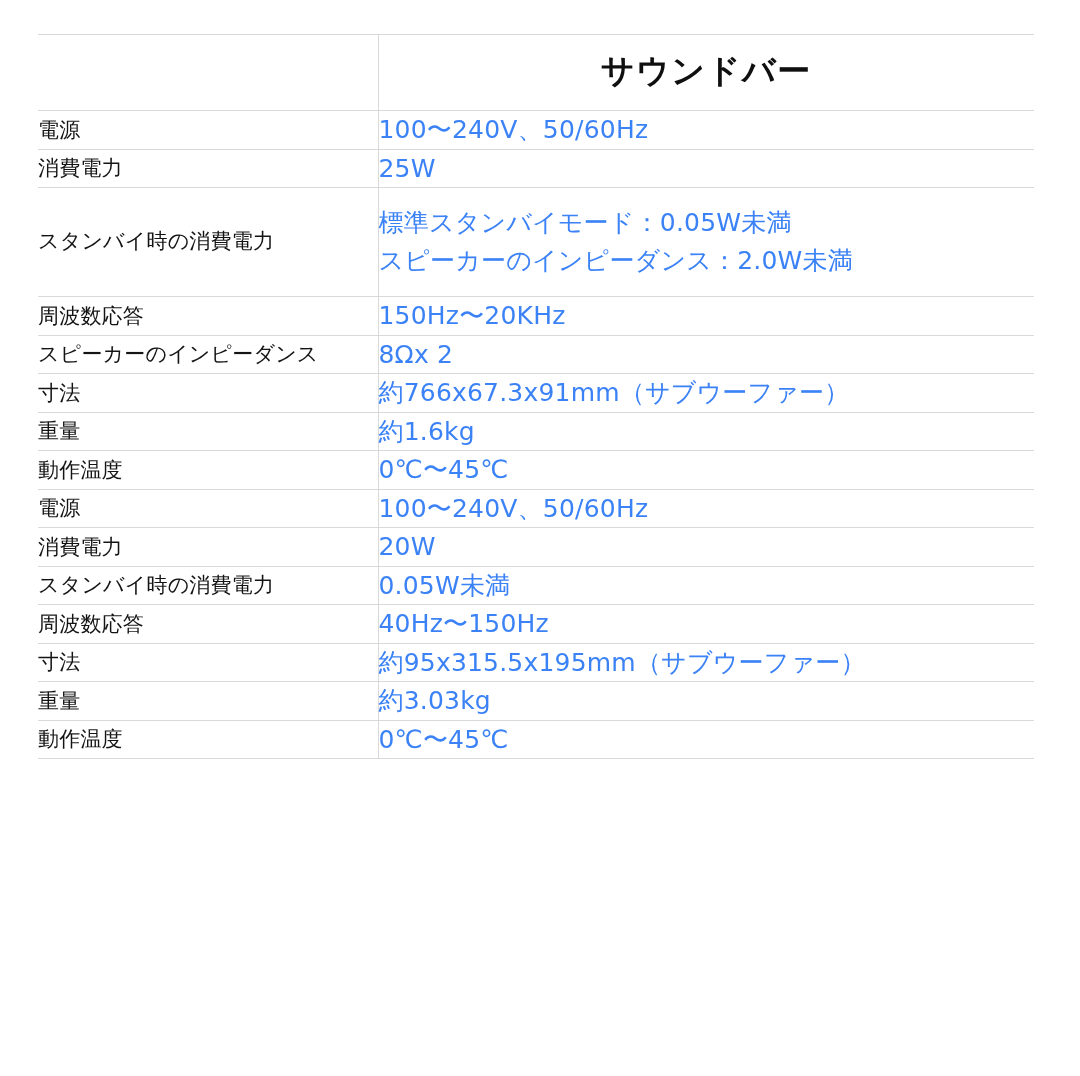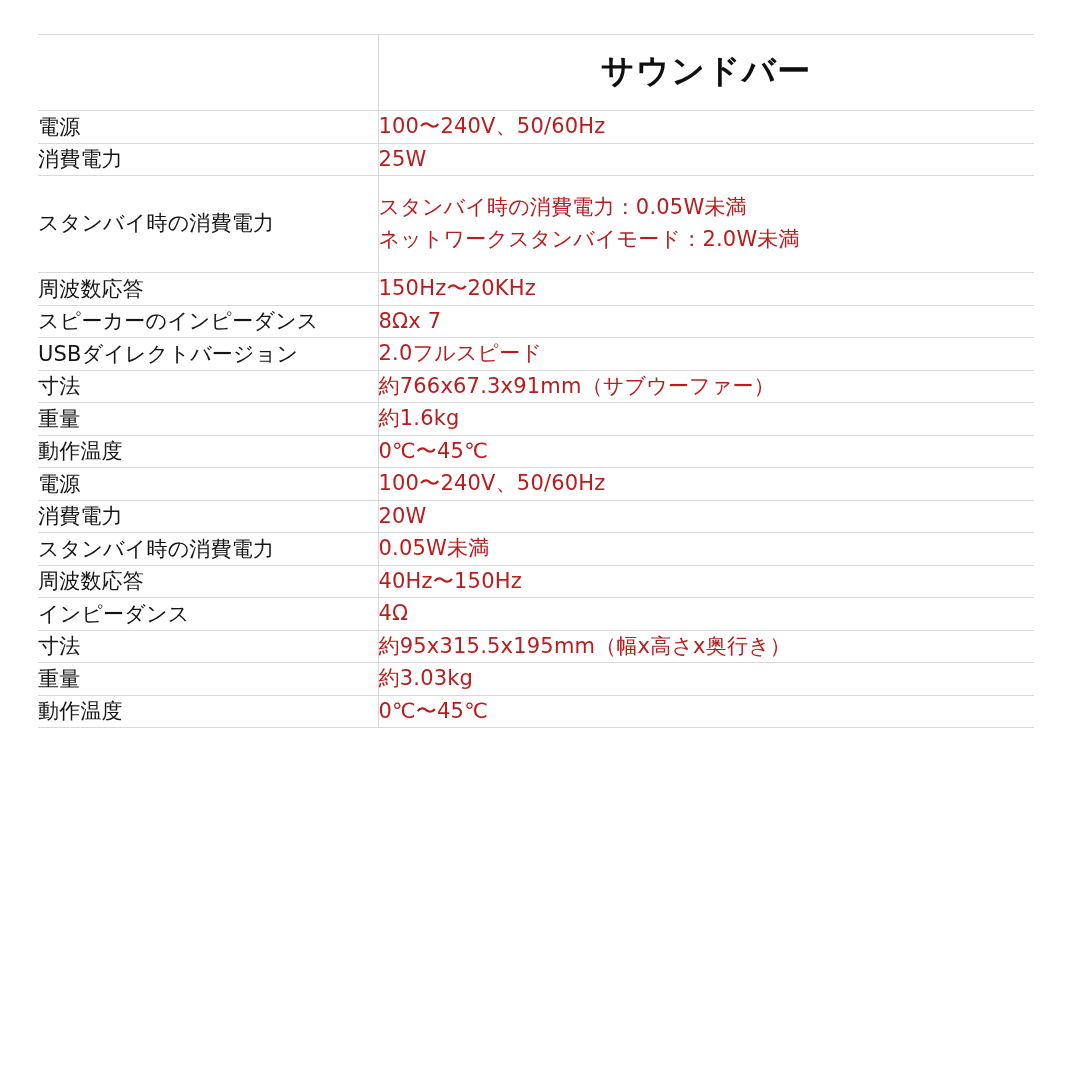--- a/index.html
+++ b/index.html
@@ -39,24 +39,24 @@
     border-right: 1px solid #d9d9d9;
     padding: 11px 10px 12px 22px;
     font-size: 21px;
     line-height: 1.45;
     letter-spacing: 0.2px;
     color: #141414;
     white-space: nowrap;
   }
   td.value-cell {
     padding: 11px 10px 12px 22px;
-    font-size: 21px;
+    font-size: 25px;
     line-height: 1.5;
     letter-spacing: 0.2px;
-    color: #b91c1c;
+    color: #3b82f6;
   }
   td.value-cell .line {
     display: block;
   }
   tr.section-row td.section-title {
     text-align: center;
     font-size: 33px;
     font-weight: 700;
     letter-spacing: 1.5px;
     padding: 14px 0 16px 0;
@@ -97,45 +97,39 @@
       <tr>
         <td class="label-cell">消費電力</td>
         <td class="value-cell">
           <span class="line">25W</span>
         </td>
       </tr>
 
       <tr class="tall">
         <td class="label-cell">スタンバイ時の消費電力</td>
         <td class="value-cell">
-          <span class="line">スタンバイ時の消費電力：0.05W未満</span>
-          <span class="line">ネットワークスタンバイモード：2.0W未満</span>
+          <span class="line">標準スタンバイモード：0.05W未満</span>
+          <span class="line">スピーカーのインピーダンス：2.0W未満</span>
         </td>
       </tr>
 
       <tr>
         <td class="label-cell">周波数応答</td>
         <td class="value-cell">
           <span class="line">150Hz〜20KHz</span>
         </td>
       </tr>
 
       <tr>
         <td class="label-cell">スピーカーのインピーダンス</td>
         <td class="value-cell">
-          <span class="line">8Ωx 7</span>
-        </td>
-      </tr>
-
-      <tr>
-        <td class="label-cell">USBダイレクトバージョン</td>
-        <td class="value-cell">
-          <span class="line">2.0フルスピード</span>
-        </td>
-      </tr>
+          <span class="line">8Ωx 2</span>
+        </td>
+      </tr>
+
 
 
       <tr>
         <td class="label-cell">寸法</td>
         <td class="value-cell">
           <span class="line">約766x67.3x91mm（サブウーファー）</span>
         </td>
       </tr>
 
       <tr>
@@ -174,31 +168,25 @@
         </td>
       </tr>
 
       <tr>
         <td class="label-cell">周波数応答</td>
         <td class="value-cell">
           <span class="line">40Hz〜150Hz</span>
         </td>
       </tr>
 
-      <tr>
-        <td class="label-cell">インピーダンス</td>
-        <td class="value-cell">
-          <span class="line">4Ω</span>
-        </td>
-      </tr>
 
       <tr>
         <td class="label-cell">寸法</td>
         <td class="value-cell">
-          <span class="line">約95x315.5x195mm（幅x高さx奥行き）</span>
+          <span class="line">約95x315.5x195mm（サブウーファー）</span>
         </td>
       </tr>
 
       <tr>
         <td class="label-cell">重量</td>
         <td class="value-cell">
           <span class="line">約3.03kg</span>
         </td>
       </tr>
 

